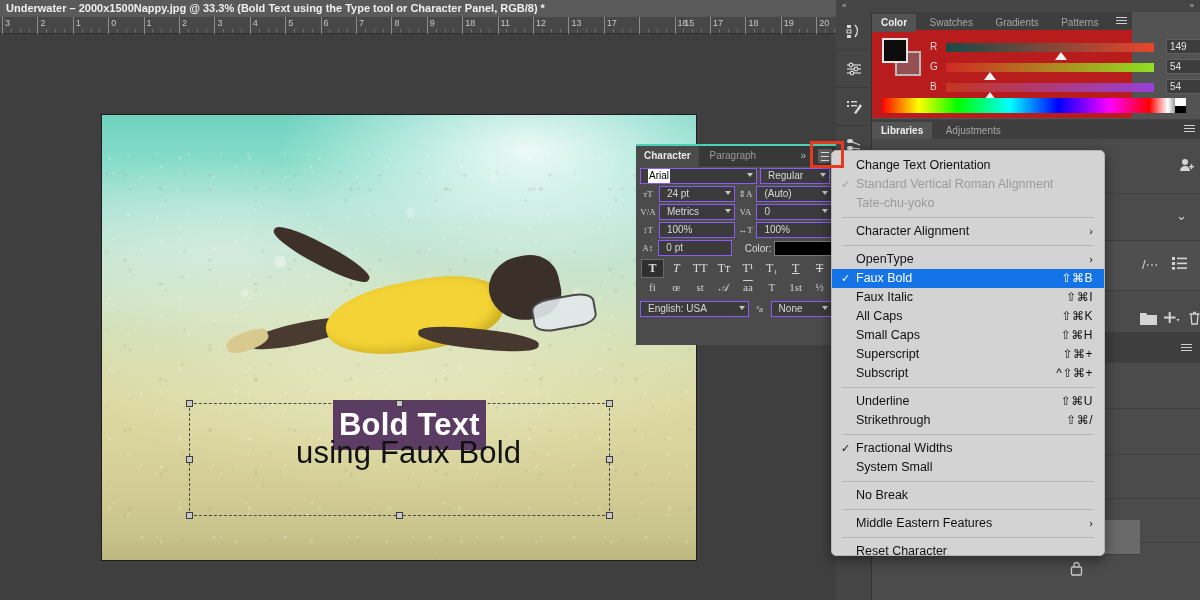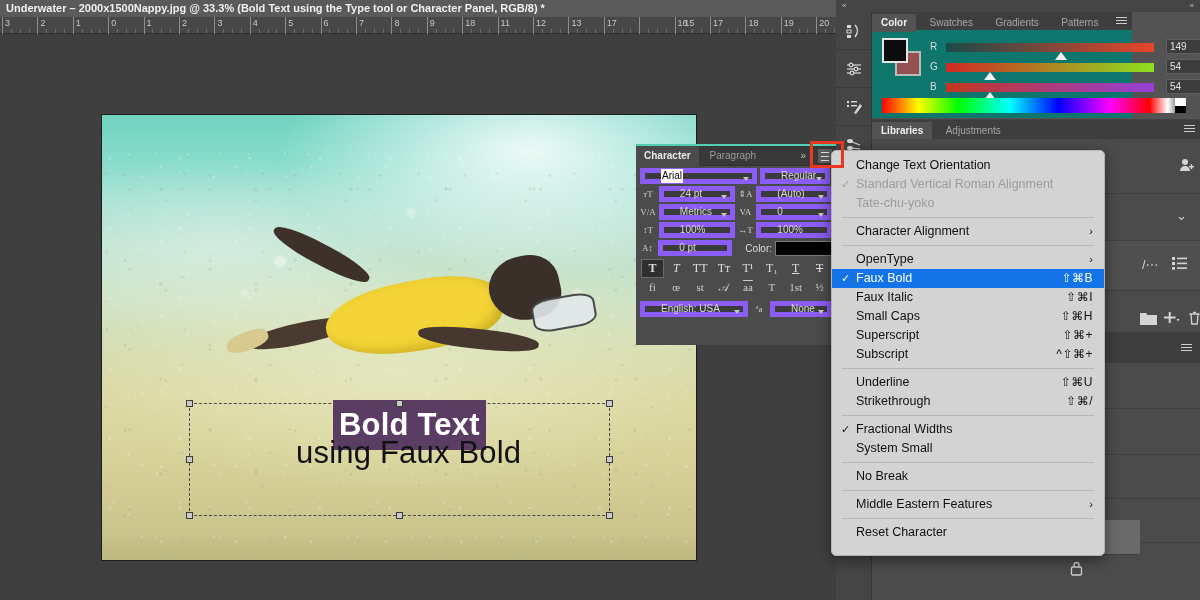--- a/index.html
+++ b/index.html
@@ -173,23 +173,23 @@
   #panelmenu-btn i {
     display: block; height: 1px; background: #e2e2e2; margin: 3px 3px 0;
   }
   #redbox {
     position: absolute; left: 810px; top: 141px; width: 34px; height: 27px;
     border: 3px solid #e8381f; pointer-events: none; z-index: 40;
   }
 
   .crow { display: flex; align-items: center; padding: 2px 4px 0; gap: 3px; }
   .cfield {
-    background: #3b3b3b; border: 5px solid #8b5cf6; height: 16px;
+    background: #3b3b3b; border: 1px solid #8b5cf6; height: 16px;
     color: #d8d8d8; font-size: 10px; line-height: 14px;
-    padding: 0 16px; position: relative; display: flex; align-items: center;
+    padding: 0 7px; position: relative; display: flex; align-items: center;
   }
   .cfield .arr {
     position: absolute; right: 3px; top: 4px;
     border-left: 3px solid transparent; border-right: 3px solid transparent;
     border-top: 4px solid #c6c6c6;
   }
   .cicon {
     width: 16px; height: 16px; font-size: 9px; color: #d0d0d0;
     display: flex; align-items: center; justify-content: center;
     font-family: "Liberation Serif", serif;
@@ -223,21 +223,21 @@
   #collapsebar {
     position: absolute; left: 0; top: 0; width: 364px; height: 12px;
     background: #454545; color: #c0c0c0; font-size: 8px;
   }
   #collapsebar .lft { position: absolute; left: 6px; top: 1px; }
   #collapsebar .rgt { position: absolute; right: 6px; top: 1px; }
 
   
   #colorpanel {
     position: absolute; left: 36px; top: 12px; width: 260px; height: 106px;
-    background: #0f766e;
+    background: #b91c1c;
   }
   #colortabs { height: 18px; background: #3e3e3e; position: relative; }
   .tbt {
     display: inline-block; height: 18px; line-height: 18px; padding: 0 9px;
     font-size: 10px; color: #a6a6a6;
   }
   .tbt.active { background: #535353; color: #efefef; font-weight: bold; }
   .pmenu {
     position: absolute; right: 5px; top: 5px; width: 11px; height: 8px;
   }
@@ -773,20 +773,24 @@
     <div class="mi hl">
       <span class="chk">✓</span>
       <span>Faux Bold</span>
       <span class="sc">⇧⌘B</span>
     </div>
     <div class="mi">
       <span>Faux Italic</span>
       <span class="sc">⇧⌘I</span>
     </div>
     <div class="mi">
+      <span>All Caps</span>
+      <span class="sc">⇧⌘K</span>
+    </div>
+    <div class="mi">
       <span>Small Caps</span>
       <span class="sc">⇧⌘H</span>
     </div>
     <div class="mi">
       <span>Superscript</span>
       <span class="sc">⇧⌘+</span>
     </div>
     <div class="mi">
       <span>Subscript</span>
       <span class="sc">^⇧⌘+</span>

